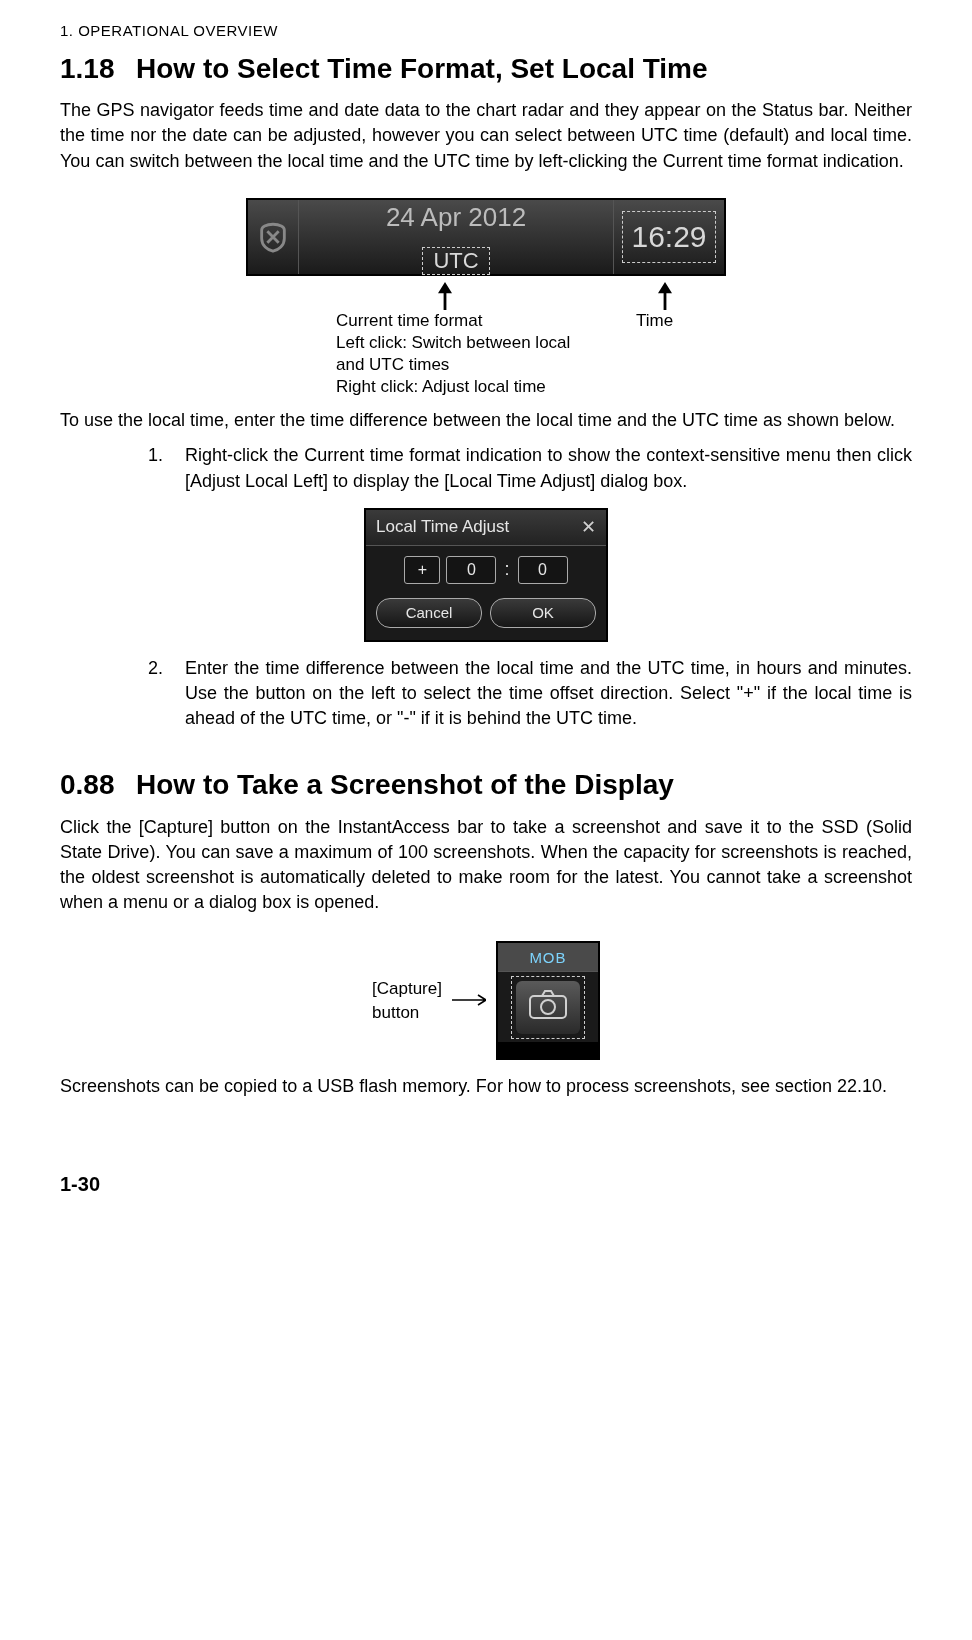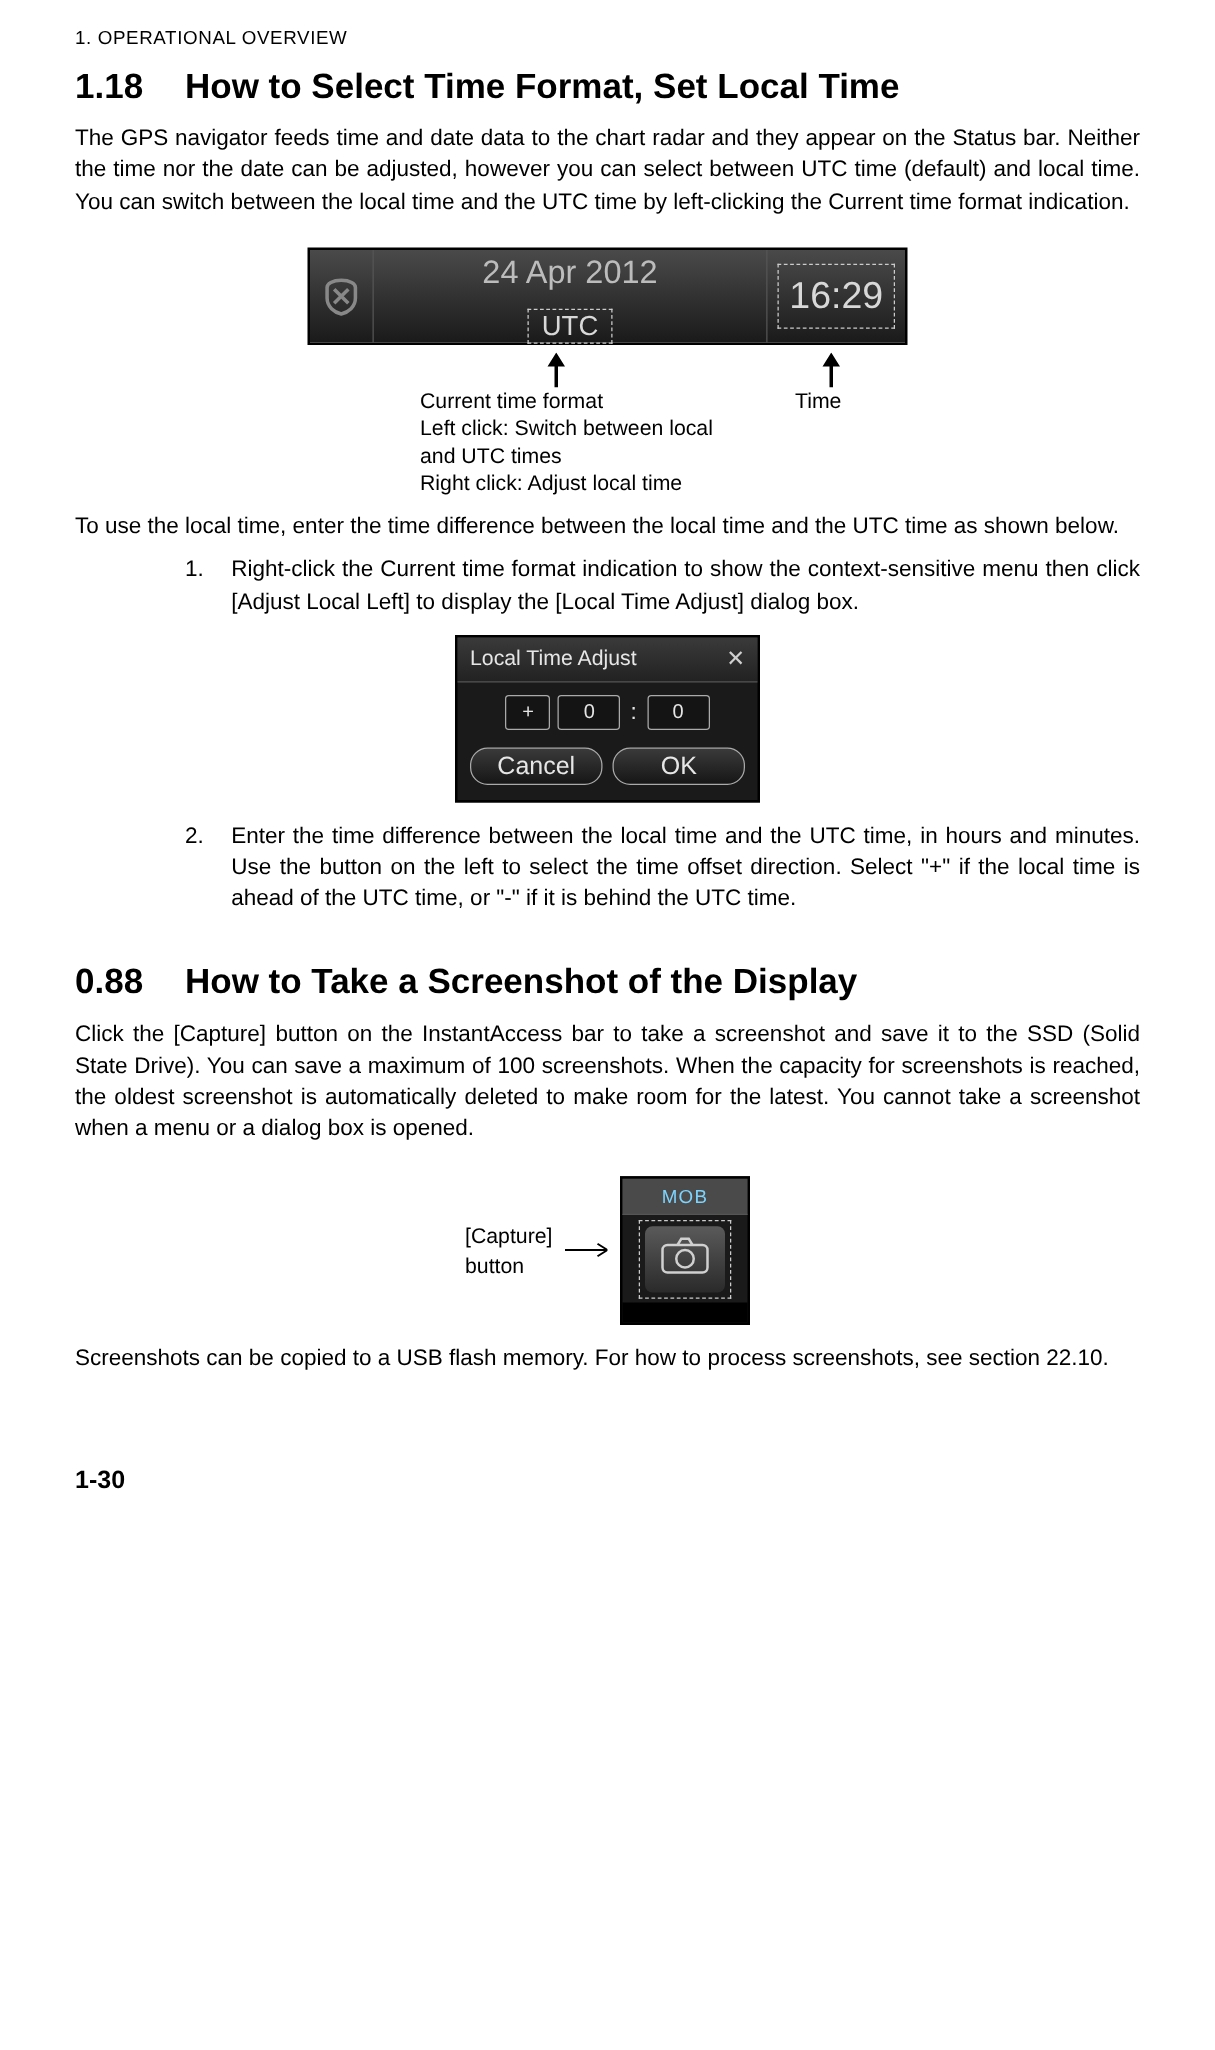--- a/index.html
+++ b/index.html
@@ -7,21 +7,21 @@
     background: #fff;
     margin: 0;
     padding: 20px 60px 40px 60px;
     color: #000;
     font-size: 18px;
     line-height: 1.4;
     width: 972px;
     box-sizing: border-box;
   }
   .chapter-header { font-size: 15px; margin-bottom: 8px; letter-spacing: 0.5px; }
-  .section-row { display: flex; gap: 24px; margin-bottom: 10px; }
+  .section-row { display: flex; gap: 12px; margin-bottom: 10px; }
   .section-num { font-size: 28px; font-weight: bold; min-width: 64px; }
   .section-title { font-size: 28px; font-weight: bold; }
   .indent { margin-left: 88px; }
   .para { margin: 10px 0; text-align: justify; }
 
   
   .fig1 { width: 480px; margin: 24px auto 5px auto; }
   .statusbar {
     border: 2px solid #000;
     background: linear-gradient(#4a4a4a,#1a1a1a);
@@ -52,21 +52,21 @@
 
   
   .fig2{width:240px;margin:14px auto;border:2px solid #000;background:#1a1a1a;color:#e6e6e6;}
   .dlg-title{display:flex;justify-content:space-between;align-items:center;padding:5px 10px;border-bottom:1px solid #555;font-size:17px; background:linear-gradient(#3a3a3a,#222);}
   .dlg-title .xbtn{font-size:18px;color:#d0d0d0;}
   .dlg-inputs{display:flex;gap:6px;padding:10px 14px;align-items:center;justify-content:center;}
   .dlg-inputs .box{border:1px solid #aaa; border-radius:3px;width:48px;height:26px;display:flex;align-items:center;justify-content:center;font-size:16px;background:#141414;}
   .dlg-inputs .sign{width:34px;}
   .dlg-inputs .colon{padding:0 2px;}
   .dlg-btns{display:flex;gap:8px;padding:4px 10px 12px 10px;justify-content:center;}
-  .dlg-btns .btn{flex:1;border:1px solid #aaa;border-radius:14px;height:28px;display:flex;align-items:center;justify-content:center;font-size:20px;background:linear-gradient(#3a3a3a,#161616);}
+  .dlg-btns .btn{flex:1;border:1px solid #aaa;border-radius:14px;height:28px;display:flex;align-items:center;justify-content:center;font-size:15px;background:linear-gradient(#3a3a3a,#161616);}
 
   
   .fig3-wrap{display:flex;align-items:center;justify-content:center;gap:10px;margin:26px 0 14px 0;}
   .fig3-label{font-size:17px;}
   .fig3-arrow{width:34px;}
   .fig3{width:100px;border:2px solid #000;background:#1a1a1a;}
   .mob{height:28px;background:#4a4a4a;color:#7dd3fc;display:flex;align-items:center;justify-content:center;font-size:15px;border-bottom:1px solid #555;letter-spacing:1px;}
   .capbtn-row{height:70px;display:flex;align-items:center;justify-content:center;}
   .capbtn{border:1px dashed #ccc;padding:4px;}
   .capbtn-inner{background:linear-gradient(#5a5a5a,#2a2a2a);border-radius:6px;padding:7px 12px;}

